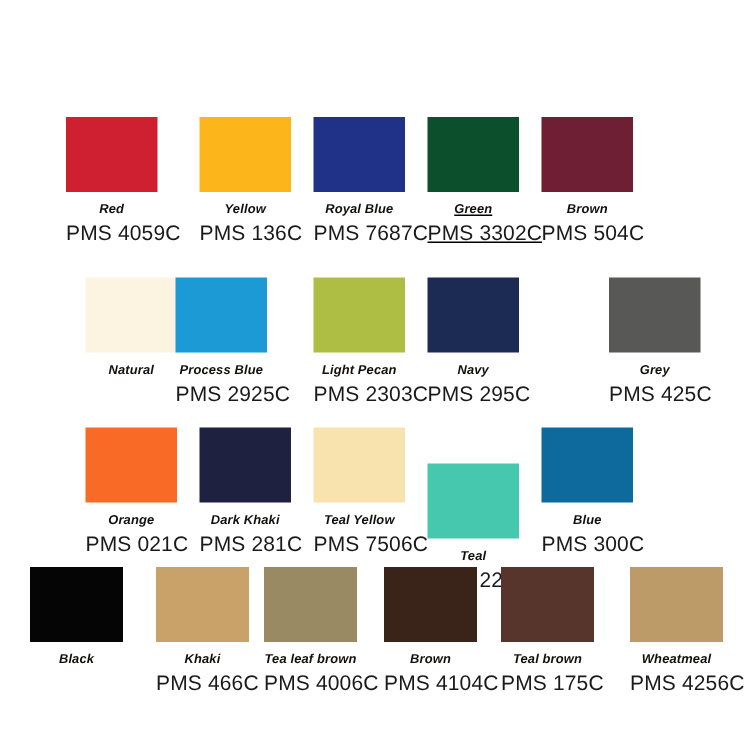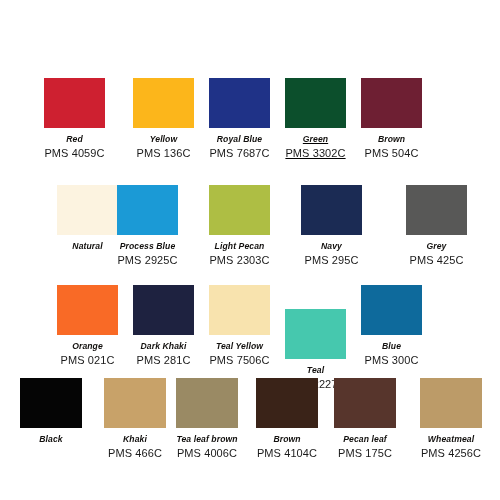--- a/index.html
+++ b/index.html
@@ -42,21 +42,21 @@
     font-size: 8.6px;
     font-weight: bold;
     font-style: italic;
     color: #12100e;
     line-height: 1;
     margin-top: 6.5px;
     white-space: nowrap;
     letter-spacing: 0.1px;
   }
   .swatch-code {
-    font-size: 11px;
+    font-size: 14px;
     font-weight: normal;
     color: #1a1a1a;
     line-height: 1;
     margin-top: 4.8px;
     white-space: nowrap;
     letter-spacing: 0.1px;
   }
   .swatch-code.empty { visibility: hidden; }
 </style>
 </head>
@@ -99,21 +99,21 @@
       <div class="swatch-cell" style="left: 117px; width: 61px;">
         <div class="swatch-chip" style="background: rgb(27, 154, 214); height: 50px;"></div>
         <div class="swatch-name">Process Blue</div>
         <div class="swatch-code">PMS 2925C</div>
       </div>
       <div class="swatch-cell" style="left: 209px; width: 61px;">
         <div class="swatch-chip" style="background: rgb(174, 190, 68); height: 50px;"></div>
         <div class="swatch-name">Light Pecan</div>
         <div class="swatch-code">PMS 2303C</div>
       </div>
-      <div class="swatch-cell" style="left: 301px; width: 61px;">
+      <div class="swatch-cell" style="left: 285px; width: 61px;">
         <div class="swatch-chip" style="background: rgb(27, 43, 84); height: 50px;"></div>
         <div class="swatch-name">Navy</div>
         <div class="swatch-code">PMS 295C</div>
       </div>
       <div class="swatch-cell" style="left: 361px; width: 61px; margin-left: 45px;">
         <div class="swatch-chip" style="background: rgb(88, 88, 87); height: 50px;"></div>
         <div class="swatch-name">Grey</div>
         <div class="swatch-code">PMS 425C</div>
       </div>
     </div>
@@ -160,21 +160,21 @@
         <div class="swatch-name">Tea leaf brown</div>
         <div class="swatch-code">PMS 4006C</div>
       </div>
       <div class="swatch-cell" style="left: 256px; width: 62px;">
         <div class="swatch-chip" style="background: rgb(58, 35, 24); height: 50px;"></div>
         <div class="swatch-name">Brown</div>
         <div class="swatch-code">PMS 4104C</div>
       </div>
       <div class="swatch-cell" style="left: 334px; width: 62px;">
         <div class="swatch-chip" style="background: rgb(87, 53, 44); height: 50px;"></div>
-        <div class="swatch-name">Pecan leaf</div>
+        <div class="swatch-name">Teal brown</div>
         <div class="swatch-code">PMS 175C</div>
       </div>
       <div class="swatch-cell" style="left: 420px; width: 62px;">
         <div class="swatch-chip" style="background: rgb(188, 155, 104); height: 50px;"></div>
         <div class="swatch-name">Wheatmeal</div>
         <div class="swatch-code">PMS 4256C</div>
       </div>
     </div>
   </div>
 

